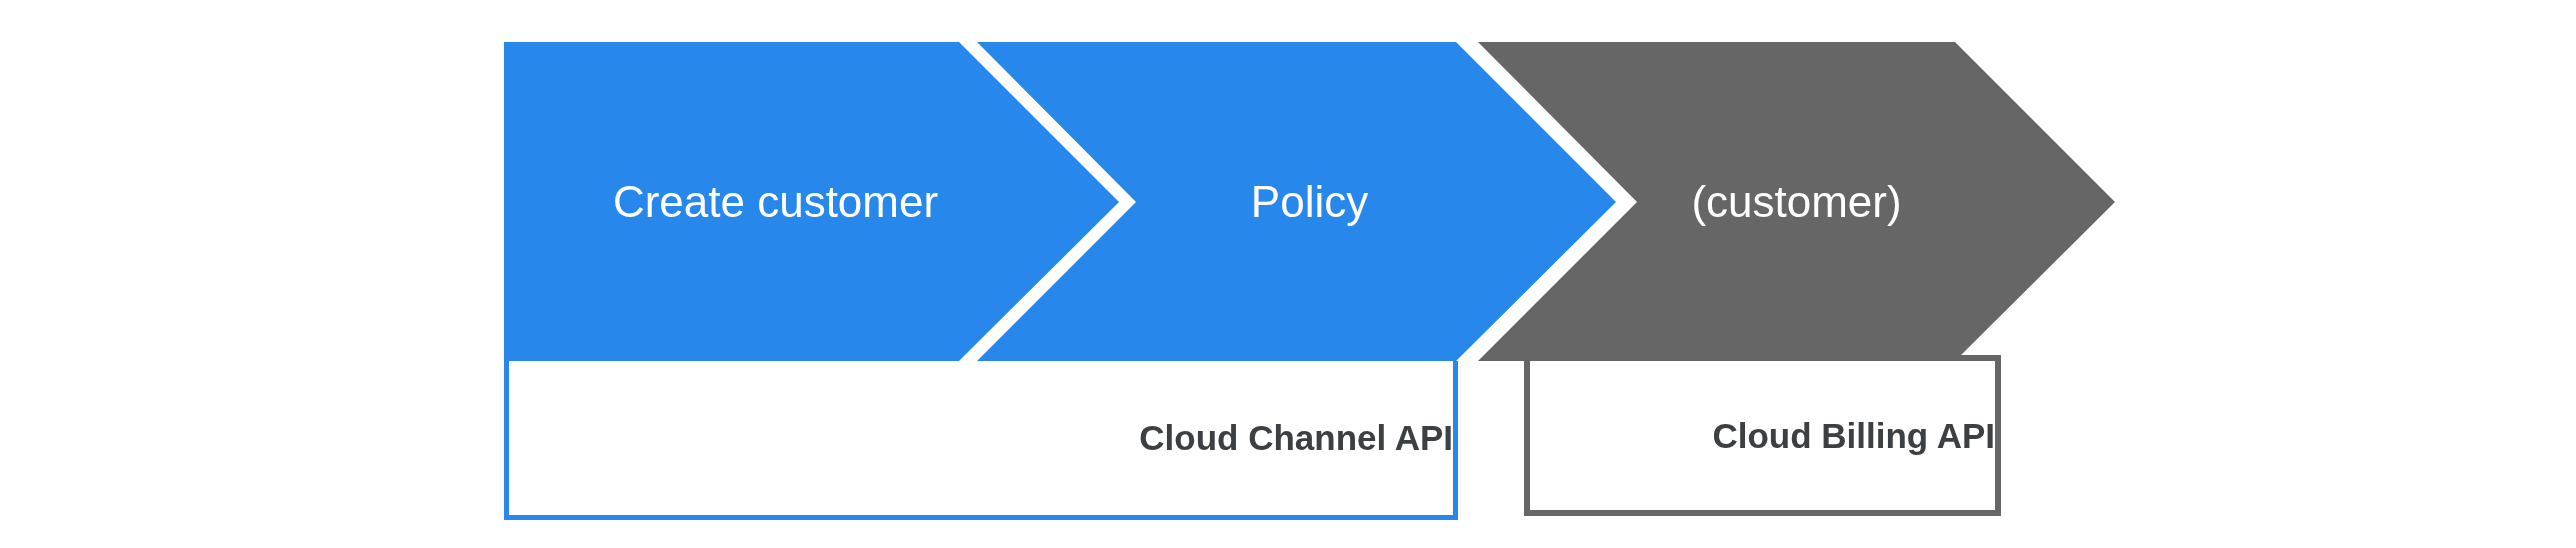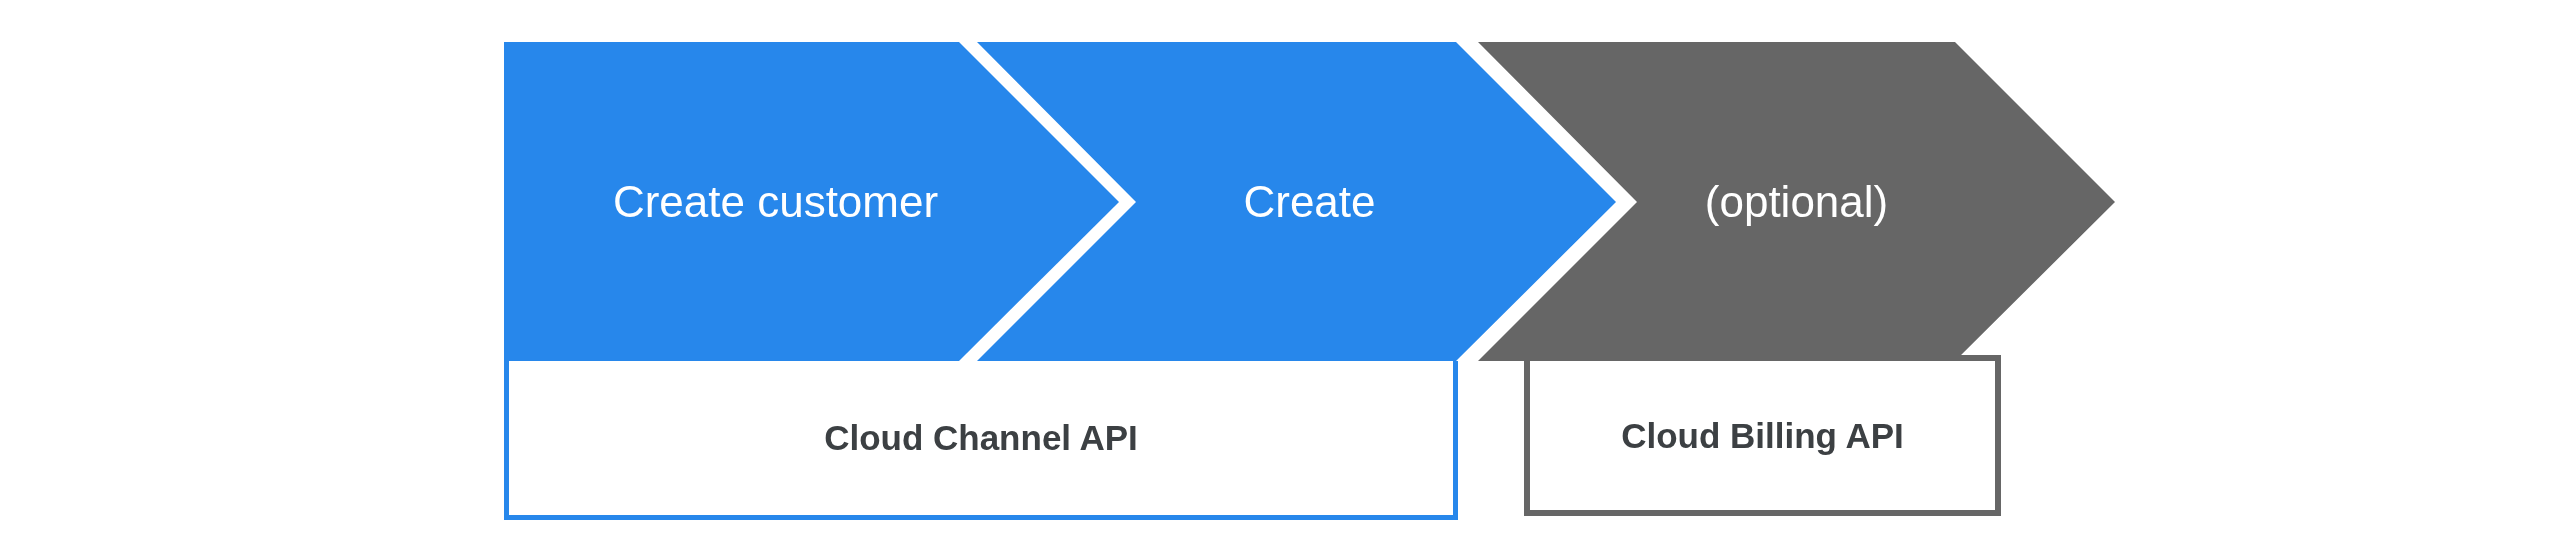--- a/index.html
+++ b/index.html
@@ -61,21 +61,21 @@
     clip-path: polygon(0 0, 477px 0, 637px 160px, 477px 319px, 0 319px, 159px 160px);
   }
 
   
   .api-box {
     position: absolute;
     box-sizing: border-box;
     background: #ffffff;
     display: flex;
     align-items: center;
-    justify-content: center;
+    justify-content: flex-end;
   }
 
   .api-box .api-label {
     color: var(--api_label_text, #3C4043);
     font-size: 35px;
     font-weight: bold;
     white-space: nowrap;
   }
 
   .api-box-channel {
@@ -102,27 +102,27 @@
 <div class="canvas">
 
   <div class="chevron chevron-1">
     <div class="step-label">
       <span class="step-line">Create customer</span>
     </div>
   </div>
 
   <div class="chevron chevron-2">
     <div class="step-label">
-      <span class="step-line">Create</span>
+      <span class="step-line">Policy</span>
     </div>
   </div>
 
   <div class="chevron chevron-3">
     <div class="step-label">
-      <span class="step-line">(optional)</span>
+      <span class="step-line">(customer)</span>
     </div>
   </div>
 
   <div class="api-box api-box-channel">
     <span class="api-label">Cloud Channel API</span>
   </div>
 
   <div class="api-box api-box-billing">
     <span class="api-label">Cloud Billing API</span>
   </div>

